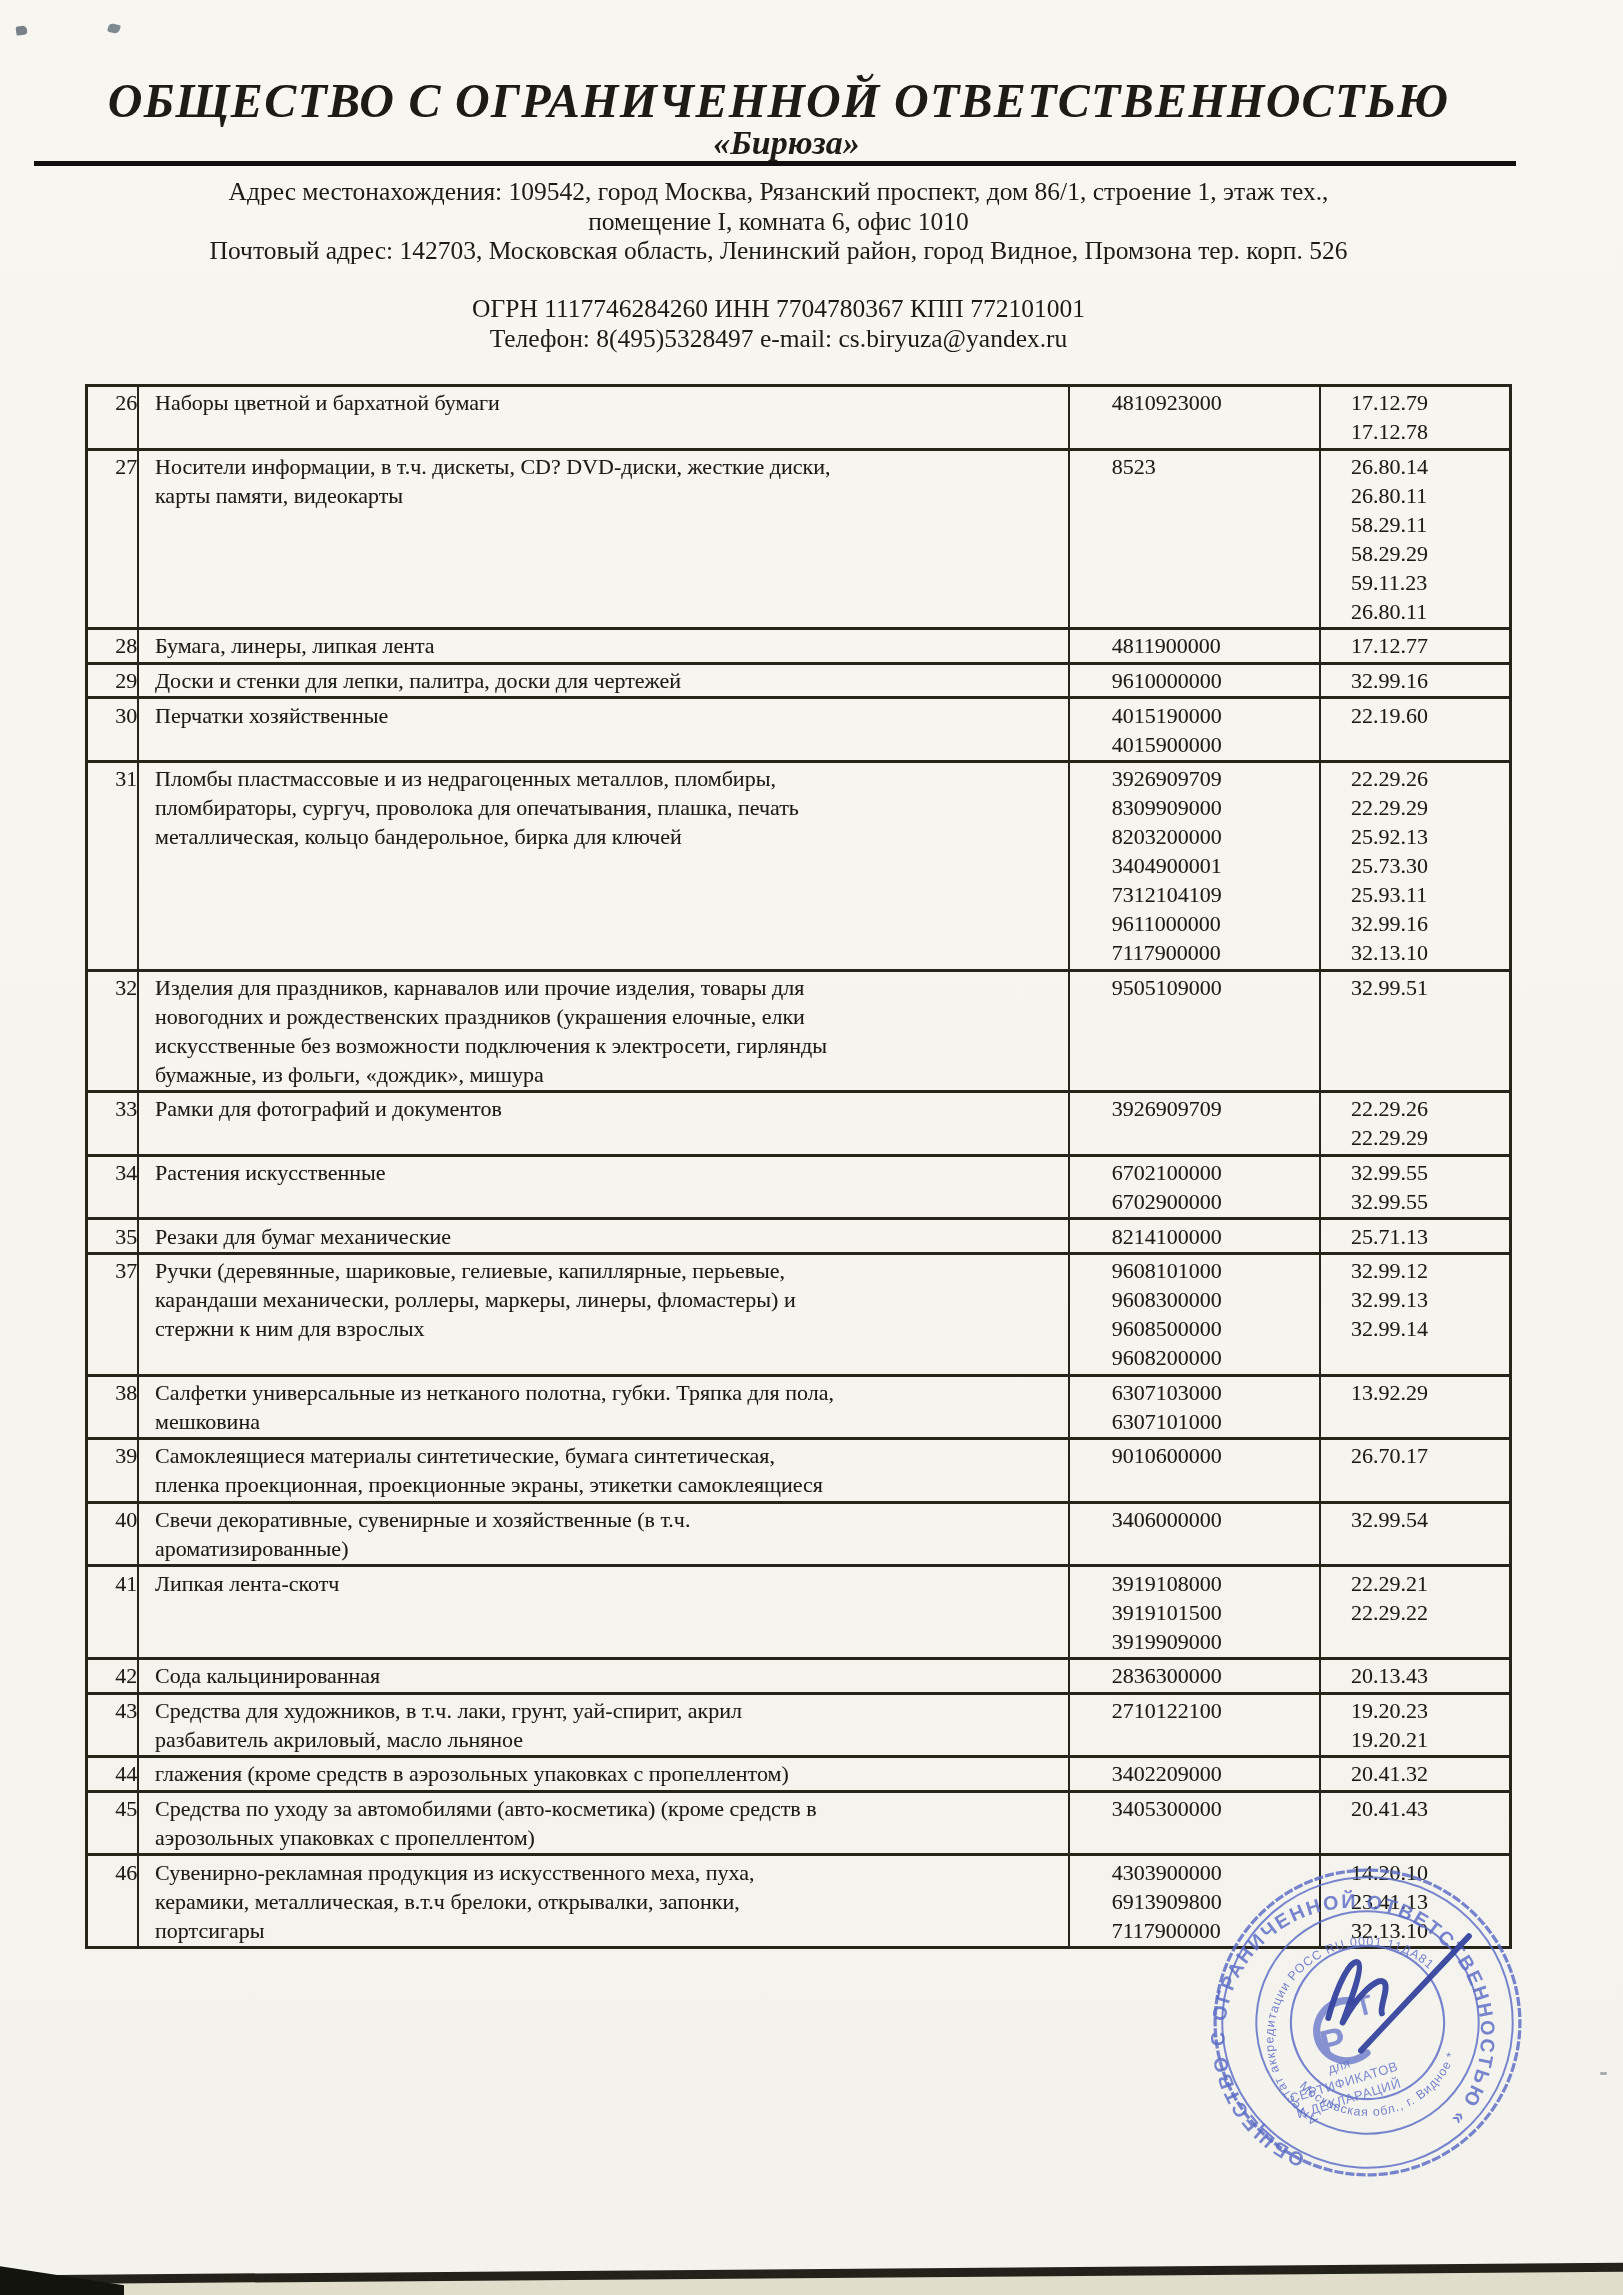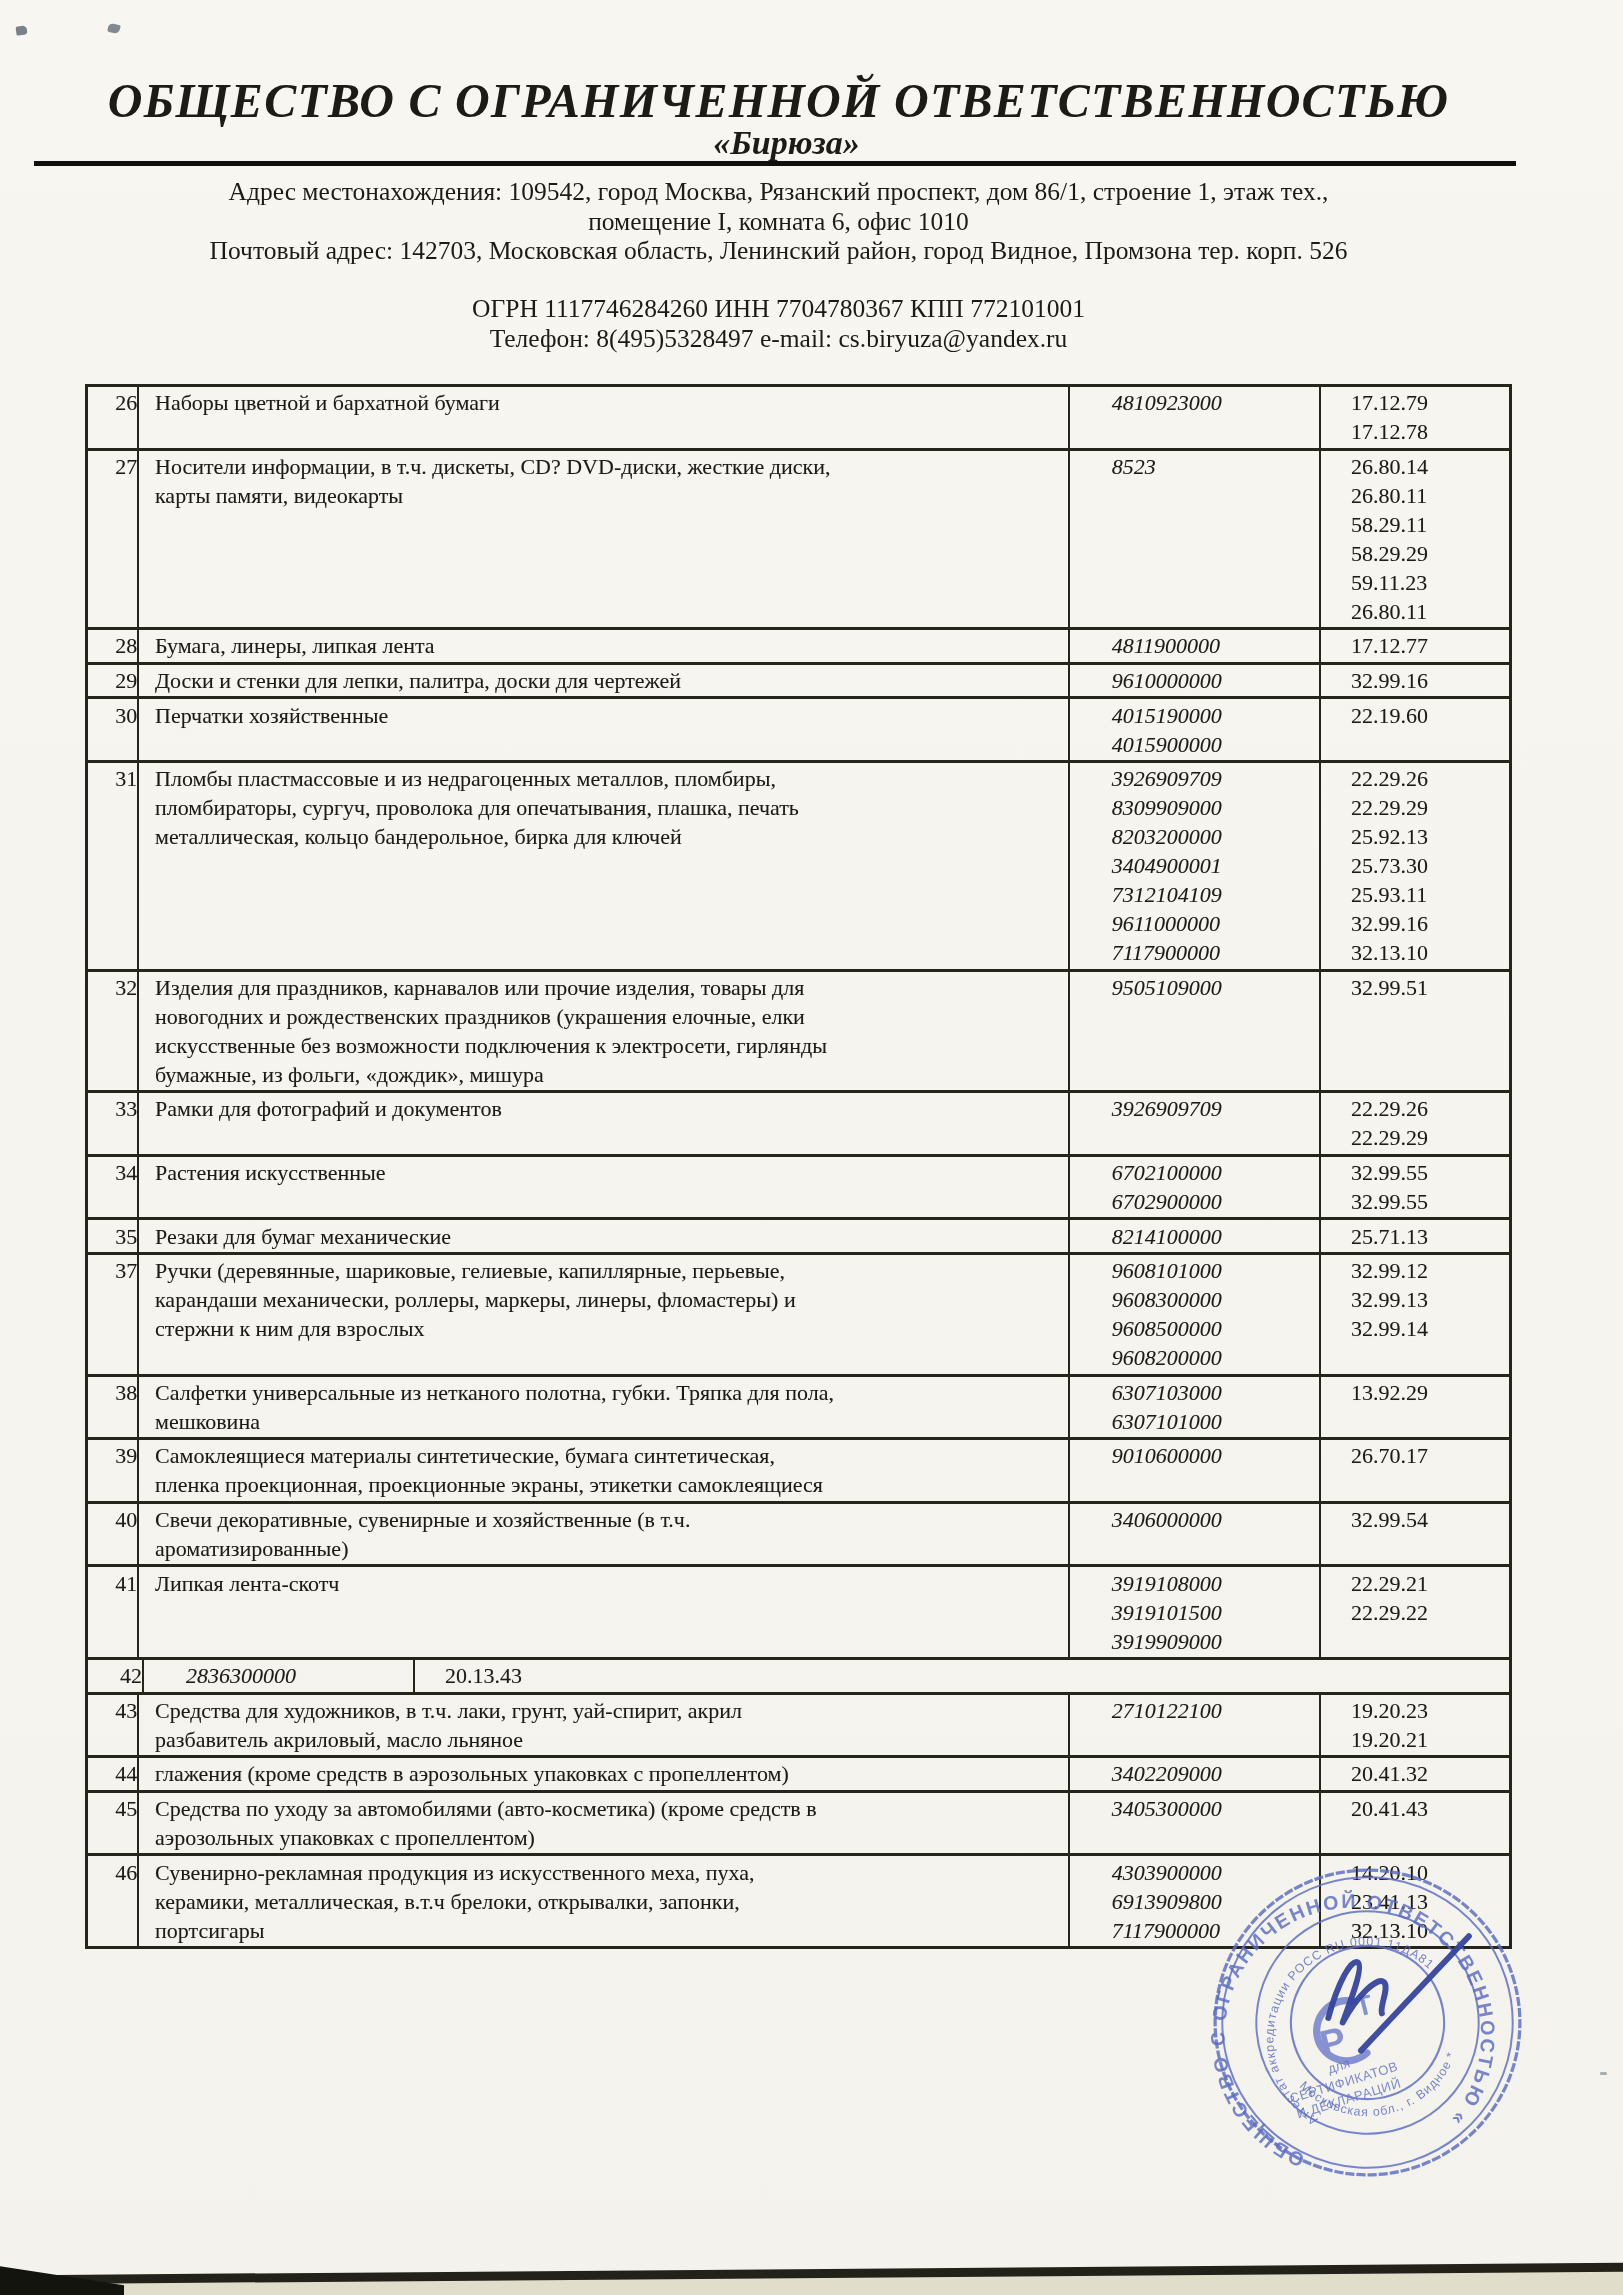--- a/index.html
+++ b/index.html
@@ -26,21 +26,21 @@
     position:absolute;left:85px;top:384px;width:1427px;
     border:3.3px solid #272519;box-sizing:border-box;
     font-size:22px;line-height:29px;
     text-shadow:0 0 0.7px rgba(20,20,15,.25);
   }
   .trow{display:flex;}
   .trow + .trow{border-top:3.3px solid #272519;}
   .cell{box-sizing:border-box;padding:1.3px 0;}
   .cell.num {width:56px;text-align:right;border-right:2.6px solid #272519;}
   .cell.desc{width:1016px;padding-left:15.7px;padding-right:9.2px;border-right:2.6px solid #272519;}
-  .cell.code{width:271px;padding-left:42px;border-right:2.6px solid #272519;font-style:italic;}
+  .cell.code{width:271px;padding-left:42px;border-right:2.6px solid #272519;}
   .cell.okpd{width:203px;padding-left:30px;}
   .ln{min-height:29px;white-space:nowrap;}
   
   .stamp-wrap{position:absolute;left:1204px;top:1859px;width:327px;height:327px;z-index:6;}
   
   .speck{position:absolute;z-index:7;}
   .speck1{left:15.7px;top:26px;width:11px;height:8.5px;background:#79828a;border-radius:2px 4.6px 3.3px 1.3px;transform:rotate(-8deg);}
   .speck2{left:108px;top:24px;width:11.8px;height:8.5px;background:#808a91;border-radius:4.6px 1.3px 5.2px 2px;transform:rotate(14deg);}
   .speck3{left:1600px;top:2072px;width:6.5px;height:3.3px;background:#a9aeb0;border-radius:1.3px;}
   .speck4{left:428px;top:2282px;width:5.9px;height:4.6px;background:#8f9288;border-radius:50%;}
@@ -298,20 +298,23 @@
           <div class="ln">3919909000</div>
         </div>
       <div class="cell okpd">
           <div class="ln">22.29.21</div>
           <div class="ln">22.29.22</div>
         </div>
     </div>
 
     <div class="trow">
       <div class="cell num">42</div>
+      <div class="cell desc">
+          <div class="ln">Сода кальцинированная</div>
+        </div>
       <div class="cell code">
           <div class="ln">2836300000</div>
         </div>
       <div class="cell okpd">
           <div class="ln">20.13.43</div>
         </div>
     </div>
 
     <div class="trow">
       <div class="cell num">43</div>

